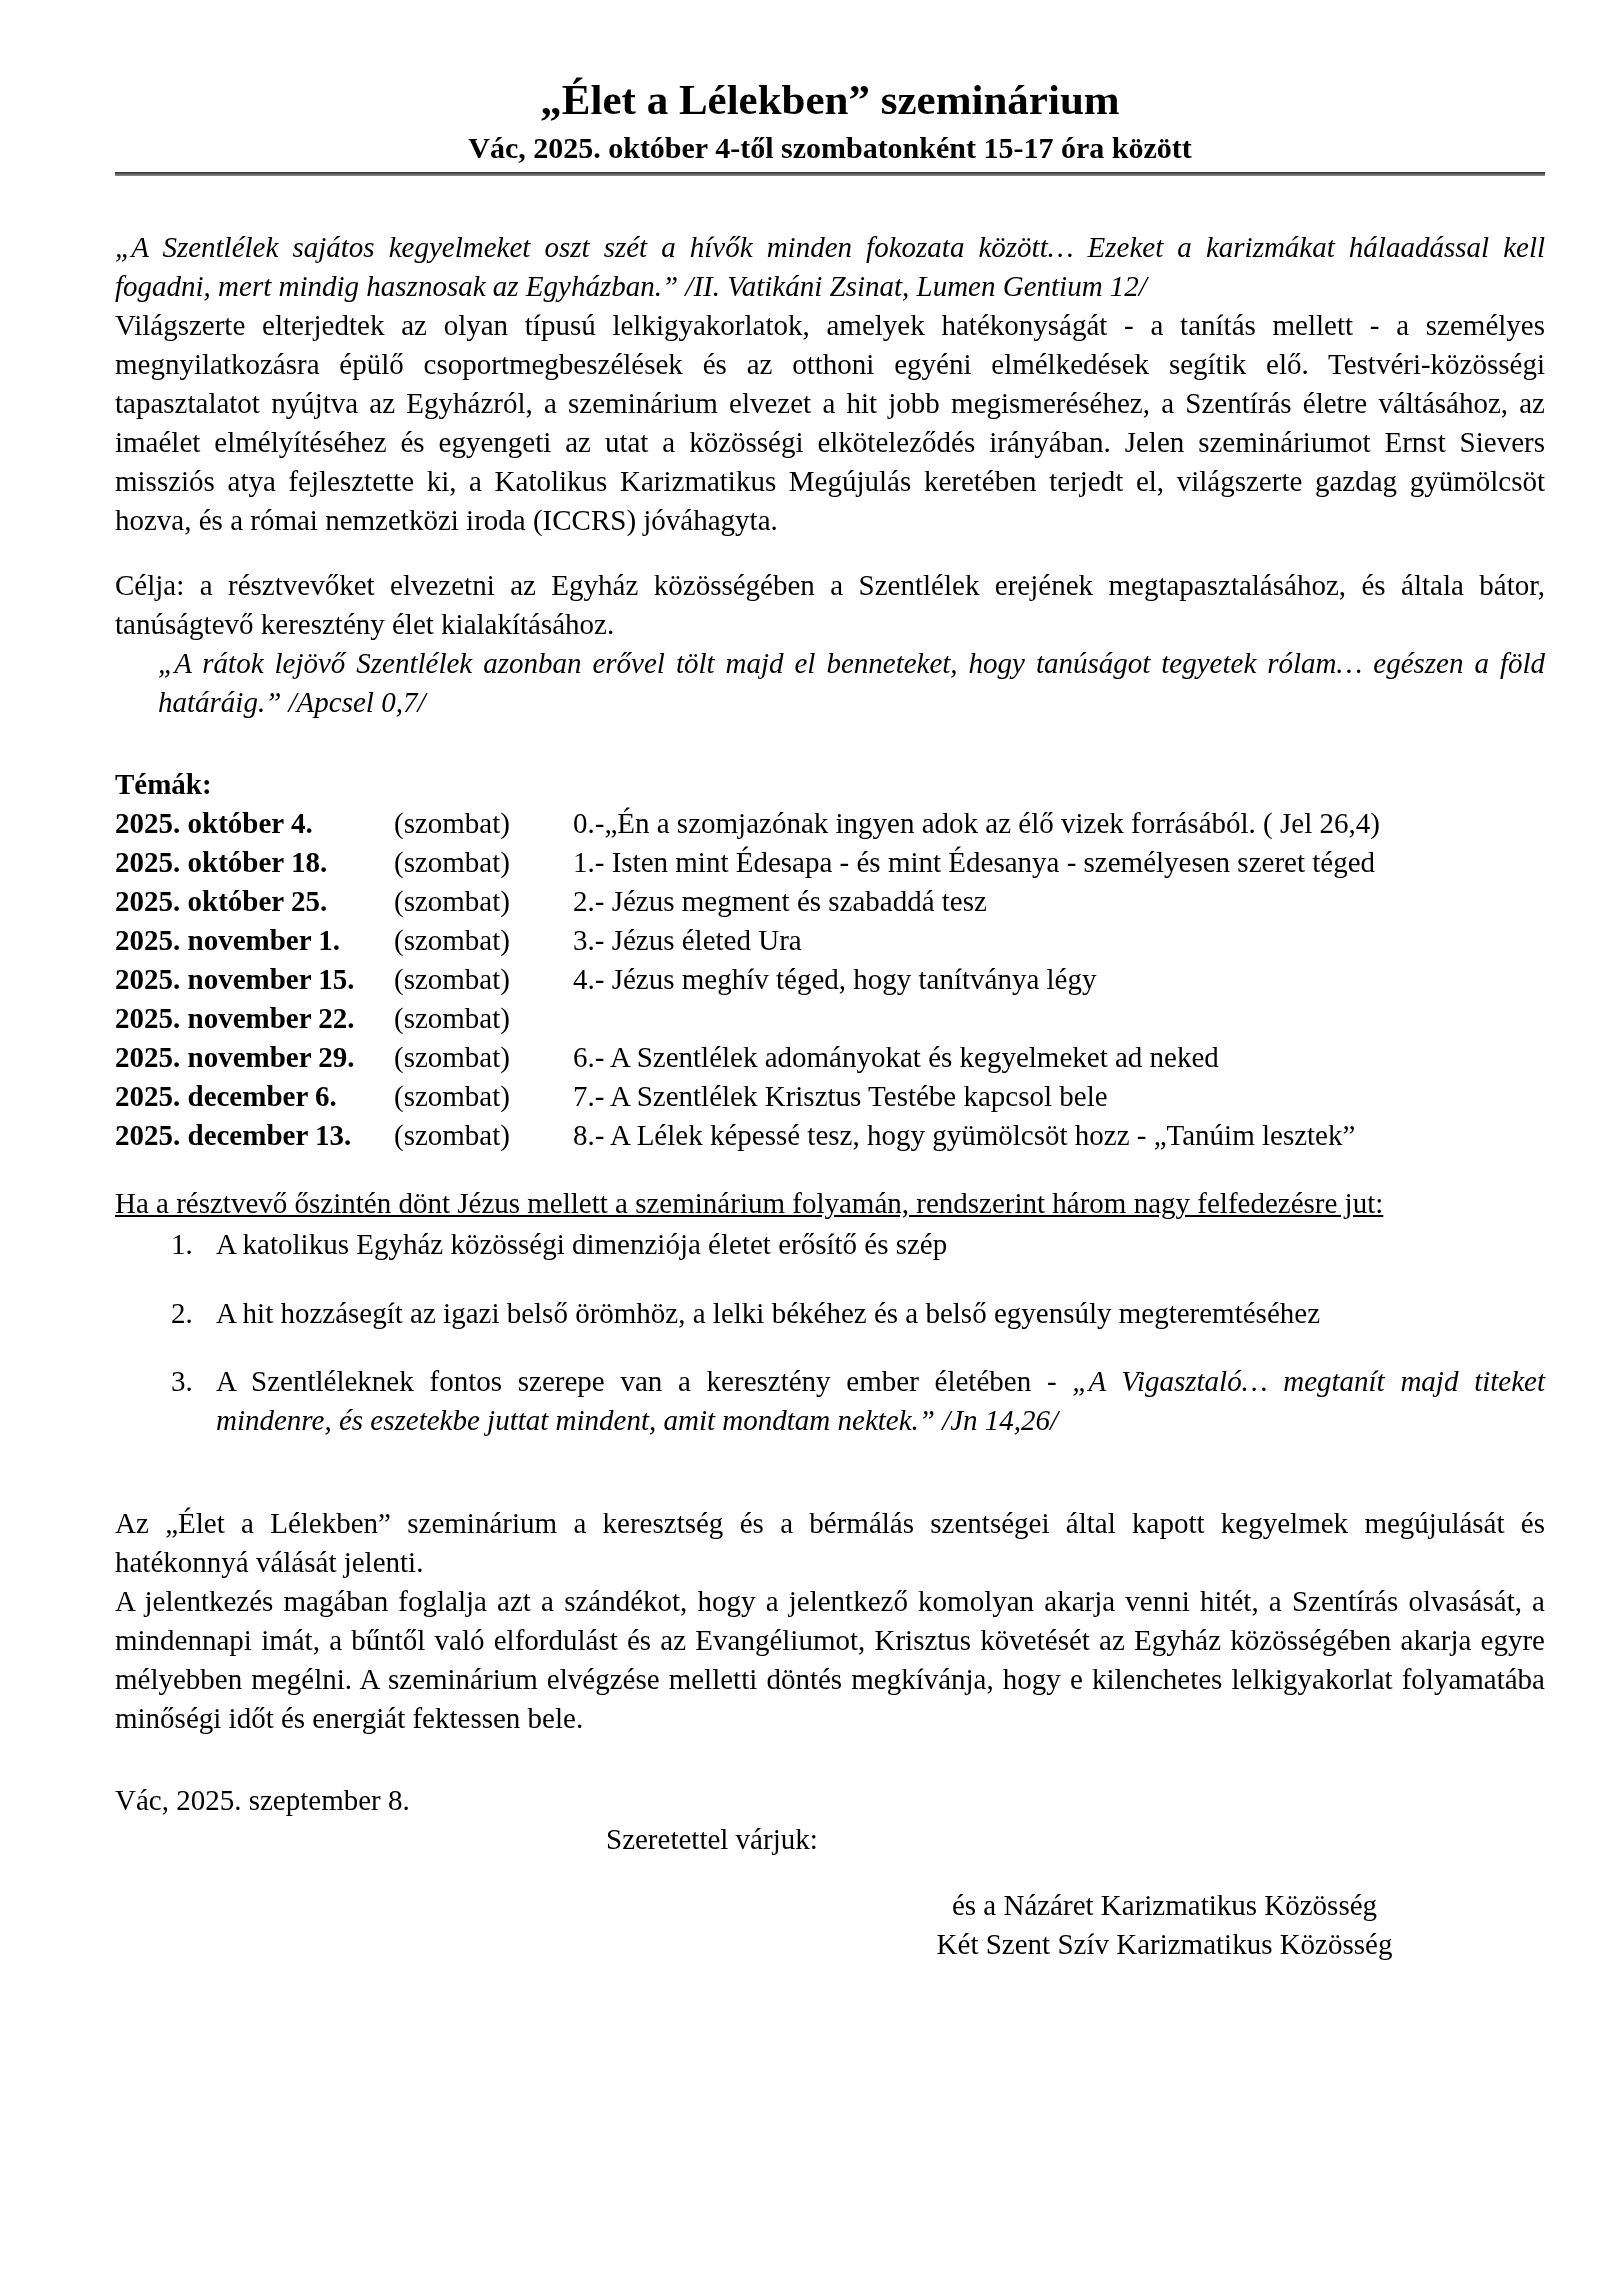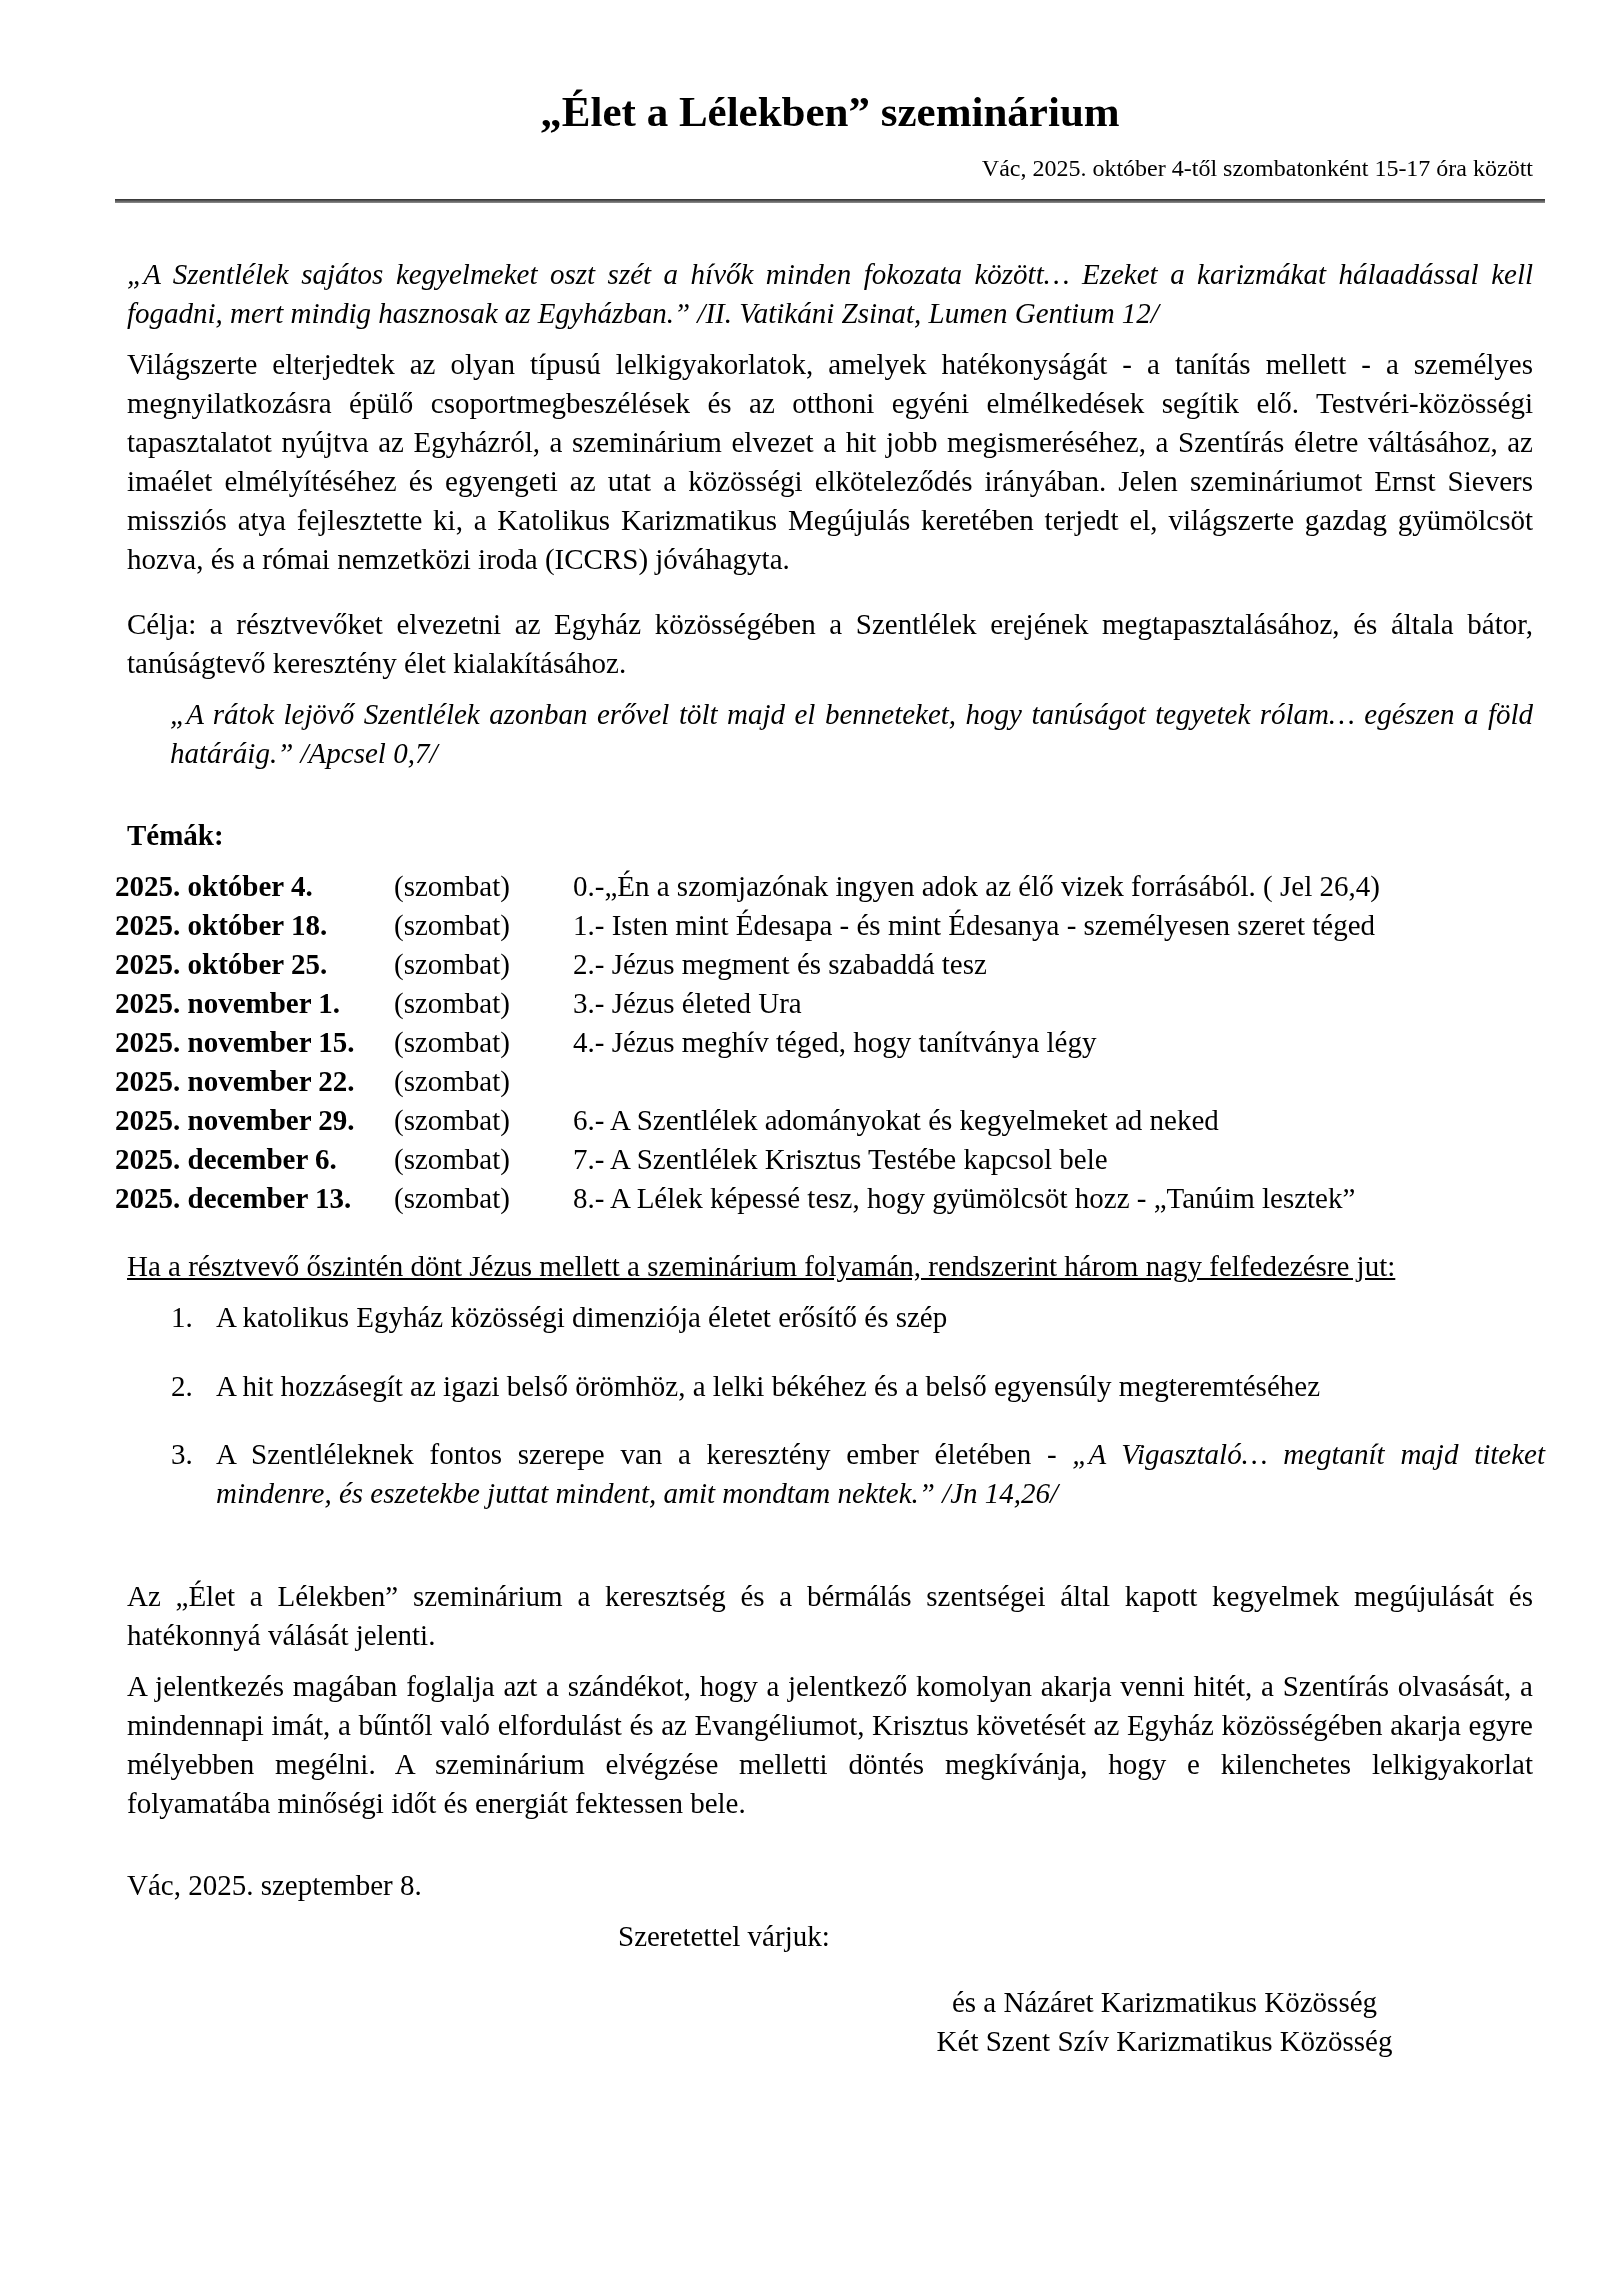--- a/index.html
+++ b/index.html
@@ -8,28 +8,28 @@
     width:1621px;height:2293px;
     background:#ffffff;
     box-sizing:border-box;
     padding:75px 76px 0 115px;
     font-family:"Liberation Serif","DejaVu Serif",serif;
     color:#000;
     font-size:29px;
     line-height:39px;
     overflow:hidden;
   }
-  h1,h2,h3,p{margin:12px;padding:0;font-weight:normal;}
+  h1,h2,h3,p{margin:0;padding:0;font-weight:normal;}
   .doc-title{
     text-align:center;
     font-size:43px;line-height:50px;font-weight:bold;
   }
   .doc-subtitle{
-    text-align:right;
-    font-size:24px;line-height:38px;font-weight:normal;
+    text-align:center;
+    font-size:30px;line-height:38px;font-weight:bold;
     margin-top:3.6px;
   }
   .rule{
     height:3.6px;margin-top:5.4px;
     background:linear-gradient(#2e2e2e,#8f8f8f);
   }
   .justify{text-align:justify;}
   .intro-quote{margin-top:52px;font-style:italic;}
   .goal-para{margin-top:26px;}
   .goal-quote{padding-left:43px;font-style:italic;}

